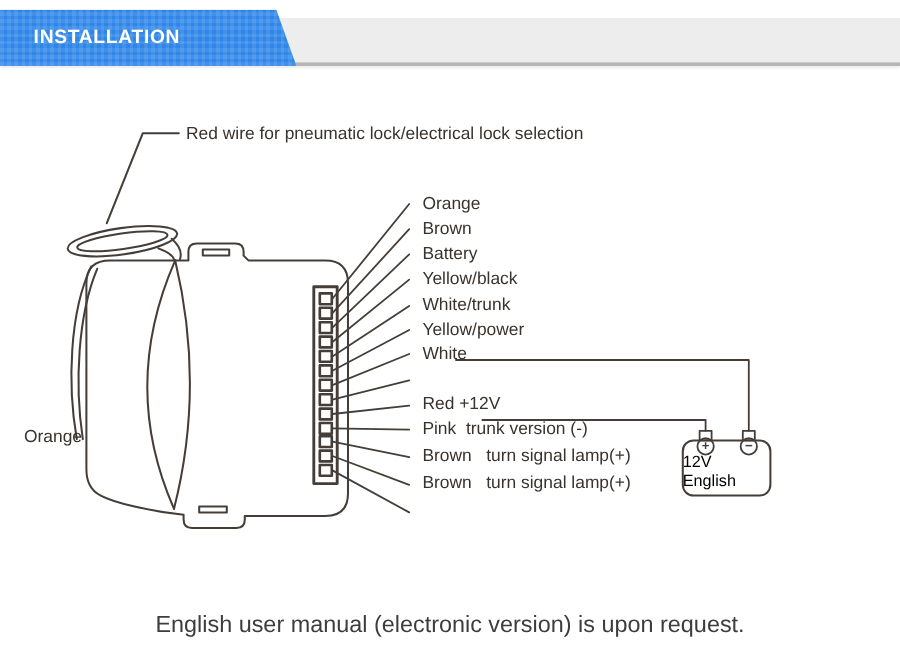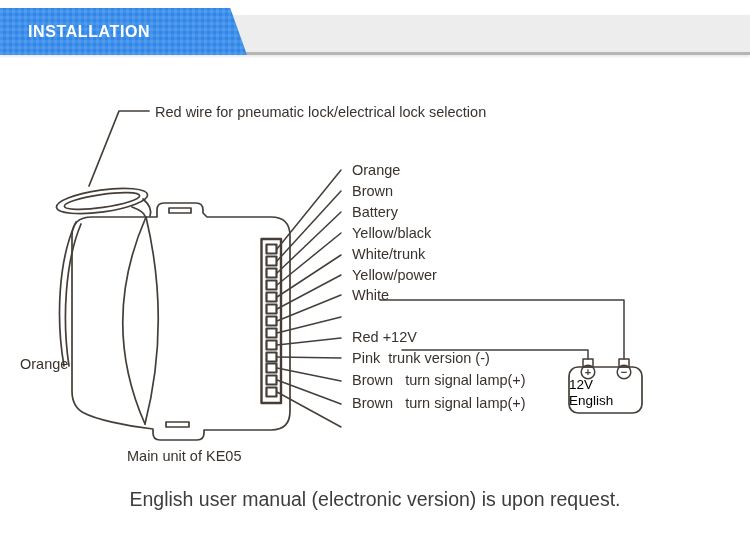--- a/index.html
+++ b/index.html
@@ -25,21 +25,21 @@
   #antenna-label{left:20px;top:355px;}
   #main-unit-label{left:127px;top:447px;}
   .wire-label{left:352px;}
   #battery-text{position:absolute;left:569px;top:377px;width:90px;text-align:left;
                 font-size:13.5px;line-height:15.5px;color:#000000;}
   .terminal-symbol{position:absolute;font-size:11px;font-weight:bold;color:#433c37;
                    transform:translate(-50%,-52%);}
   #terminal-plus{left:588px;top:372px;}
   #terminal-minus{left:624px;top:372px;}
   
-  #footer-caption{position:absolute;left:0;top:488px;width:750px;text-align:center;
+  #footer-caption{position:absolute;left:0;top:510px;width:750px;text-align:center;
                   font-size:19.5px;color:#3d3d3d;}
 </style>
 </head>
 <body>
 
 <div id="page">
 
   <div id="gray-strip"></div>
   <div id="blue-banner">
     <span id="banner-title">INSTALLATION</span>
@@ -118,21 +118,20 @@
       <rect x="569" y="367" width="73" height="46" rx="9"></rect>
       <rect x="583" y="359" width="10" height="8" stroke-width="1.5"></rect>
       <rect x="619" y="359" width="10" height="8" stroke-width="1.5"></rect>
       <circle cx="588" cy="372" r="6.8" stroke-width="1.5"></circle>
       <circle cx="624" cy="372" r="6.8" stroke-width="1.5"></circle>
     </g>
   </svg>
 
   <div class="dlabel" id="red-wire-note">Red wire for pneumatic lock/electrical lock selection</div>
   <div class="dlabel" id="antenna-label">Orange</div>
-  <div class="dlabel" id="main-unit-label">Main unit of KE05</div>
 
   <div class="dlabel wire-label" style="top:161px">Orange</div>
   <div class="dlabel wire-label" style="top:182px">Brown</div>
   <div class="dlabel wire-label" style="top:203px">Battery</div>
   <div class="dlabel wire-label" style="top:224px">Yellow/black</div>
   <div class="dlabel wire-label" style="top:245px">White/trunk</div>
   <div class="dlabel wire-label" style="top:266px">Yellow/power</div>
   <div class="dlabel wire-label" style="top:286px">White</div>
   <div class="dlabel wire-label" style="top:328px">Red +12V</div>
   <div class="dlabel wire-label" style="top:349px">Pink  trunk version (-)</div>

